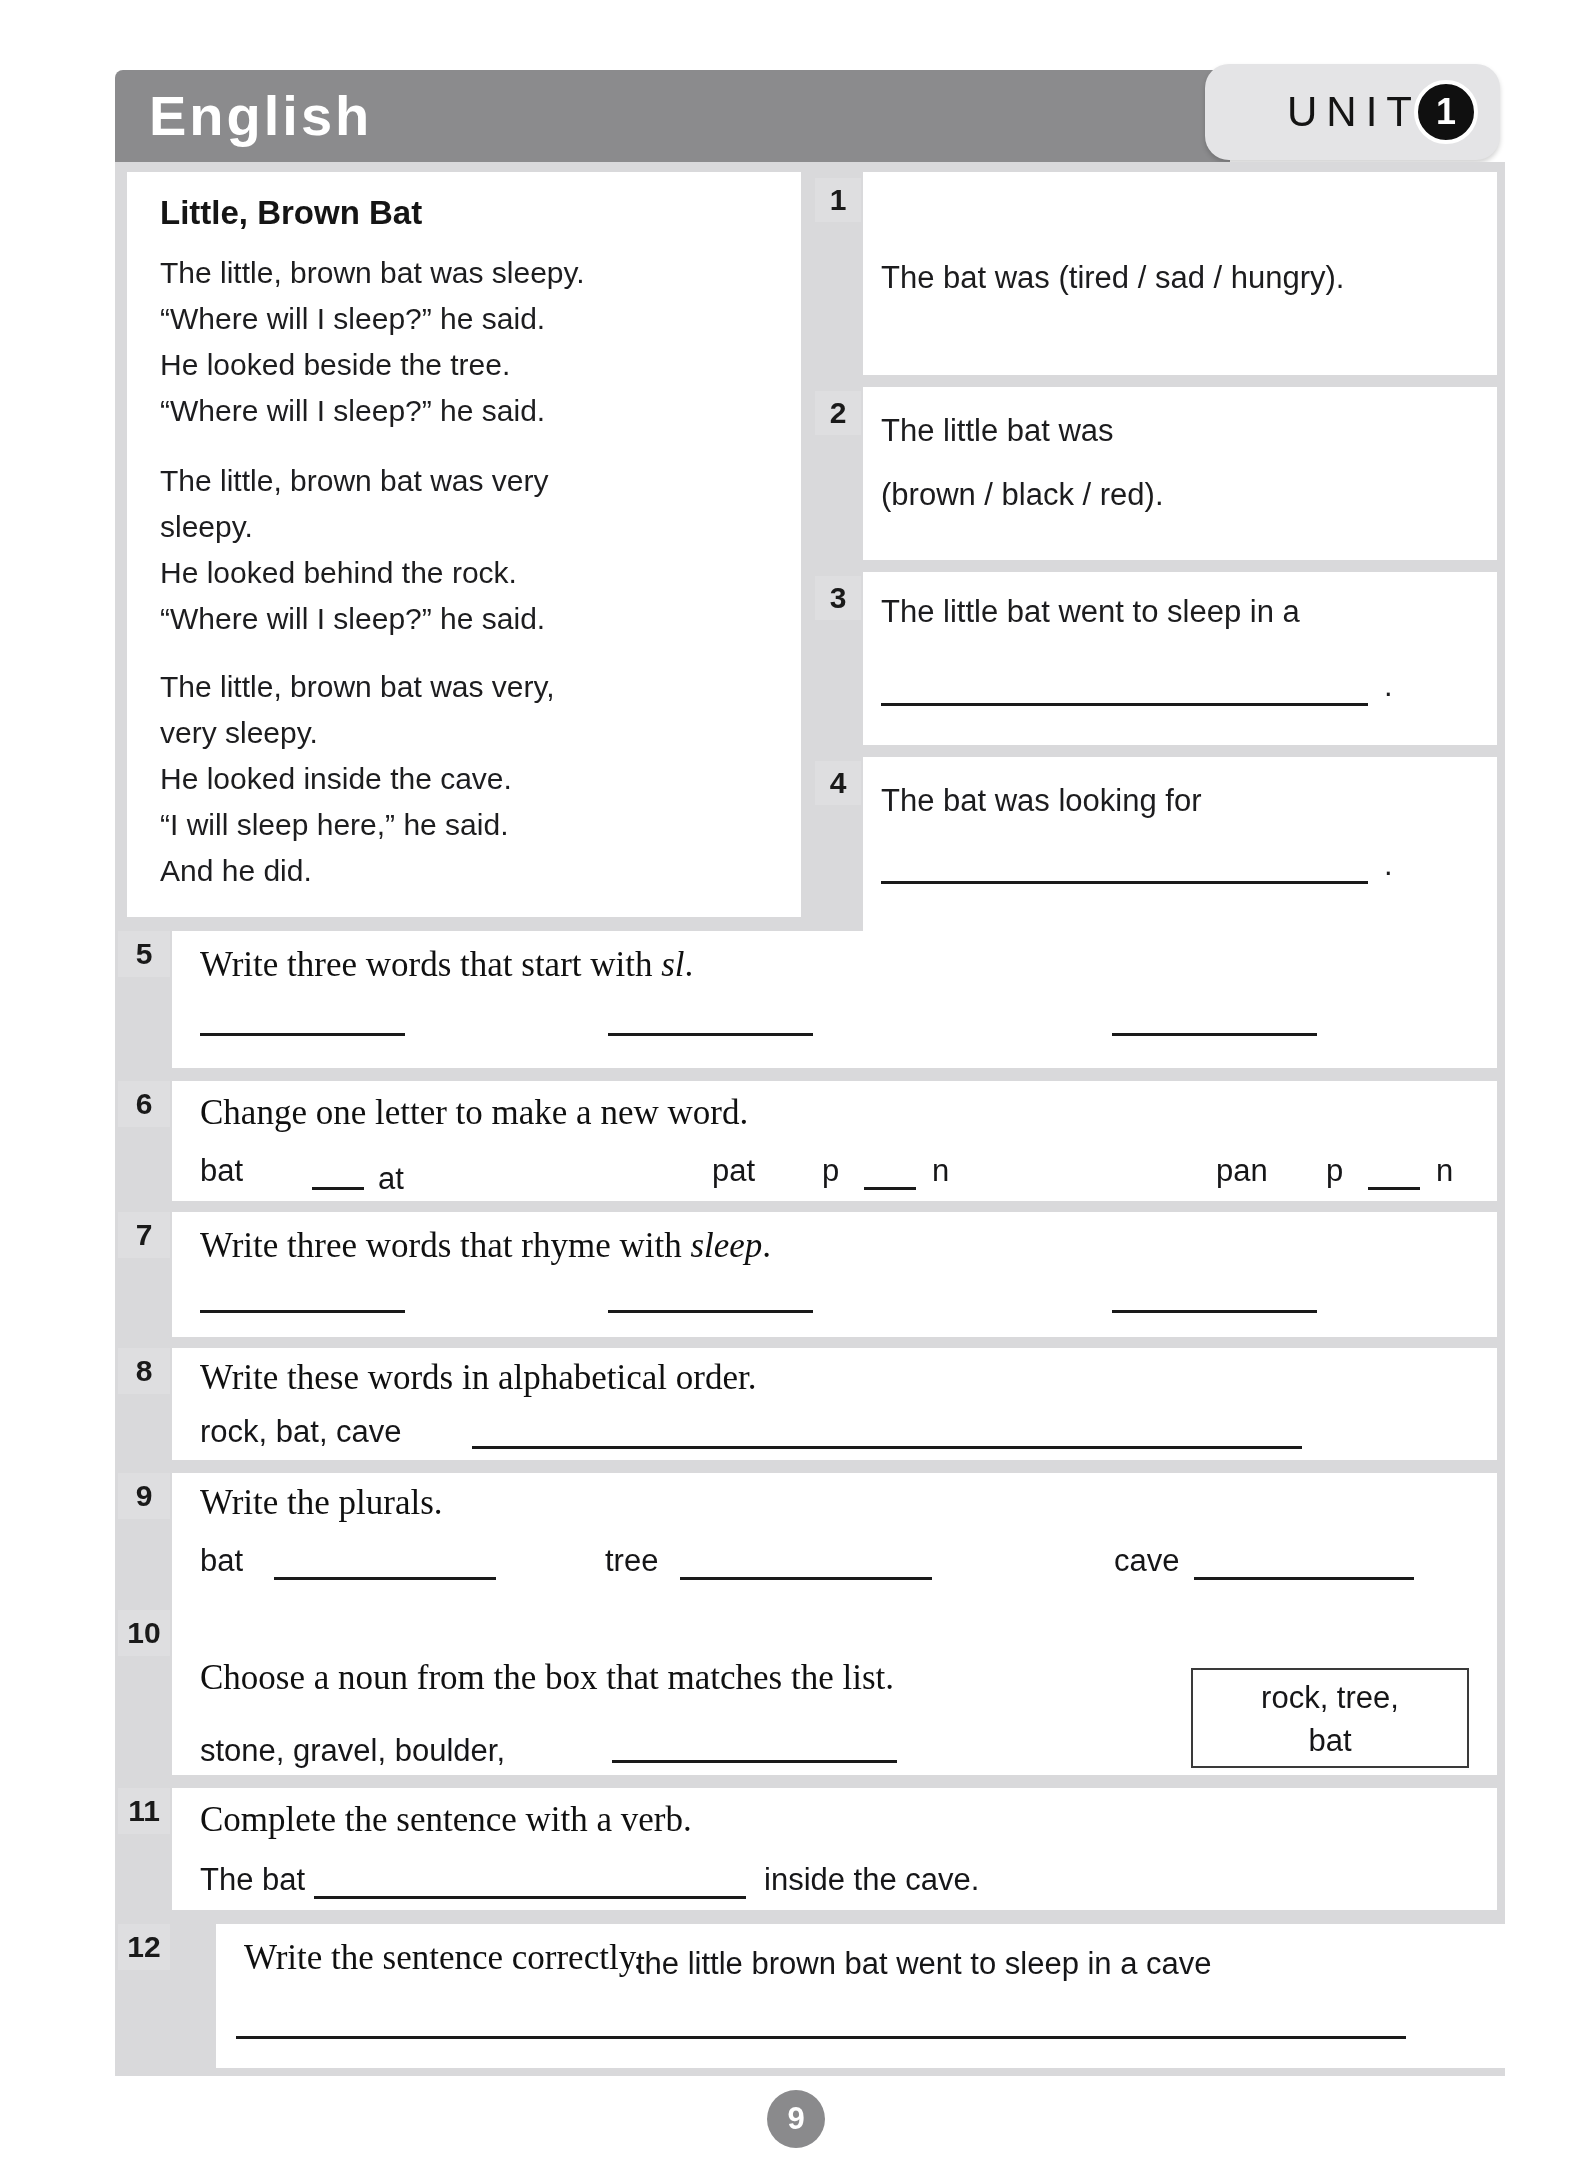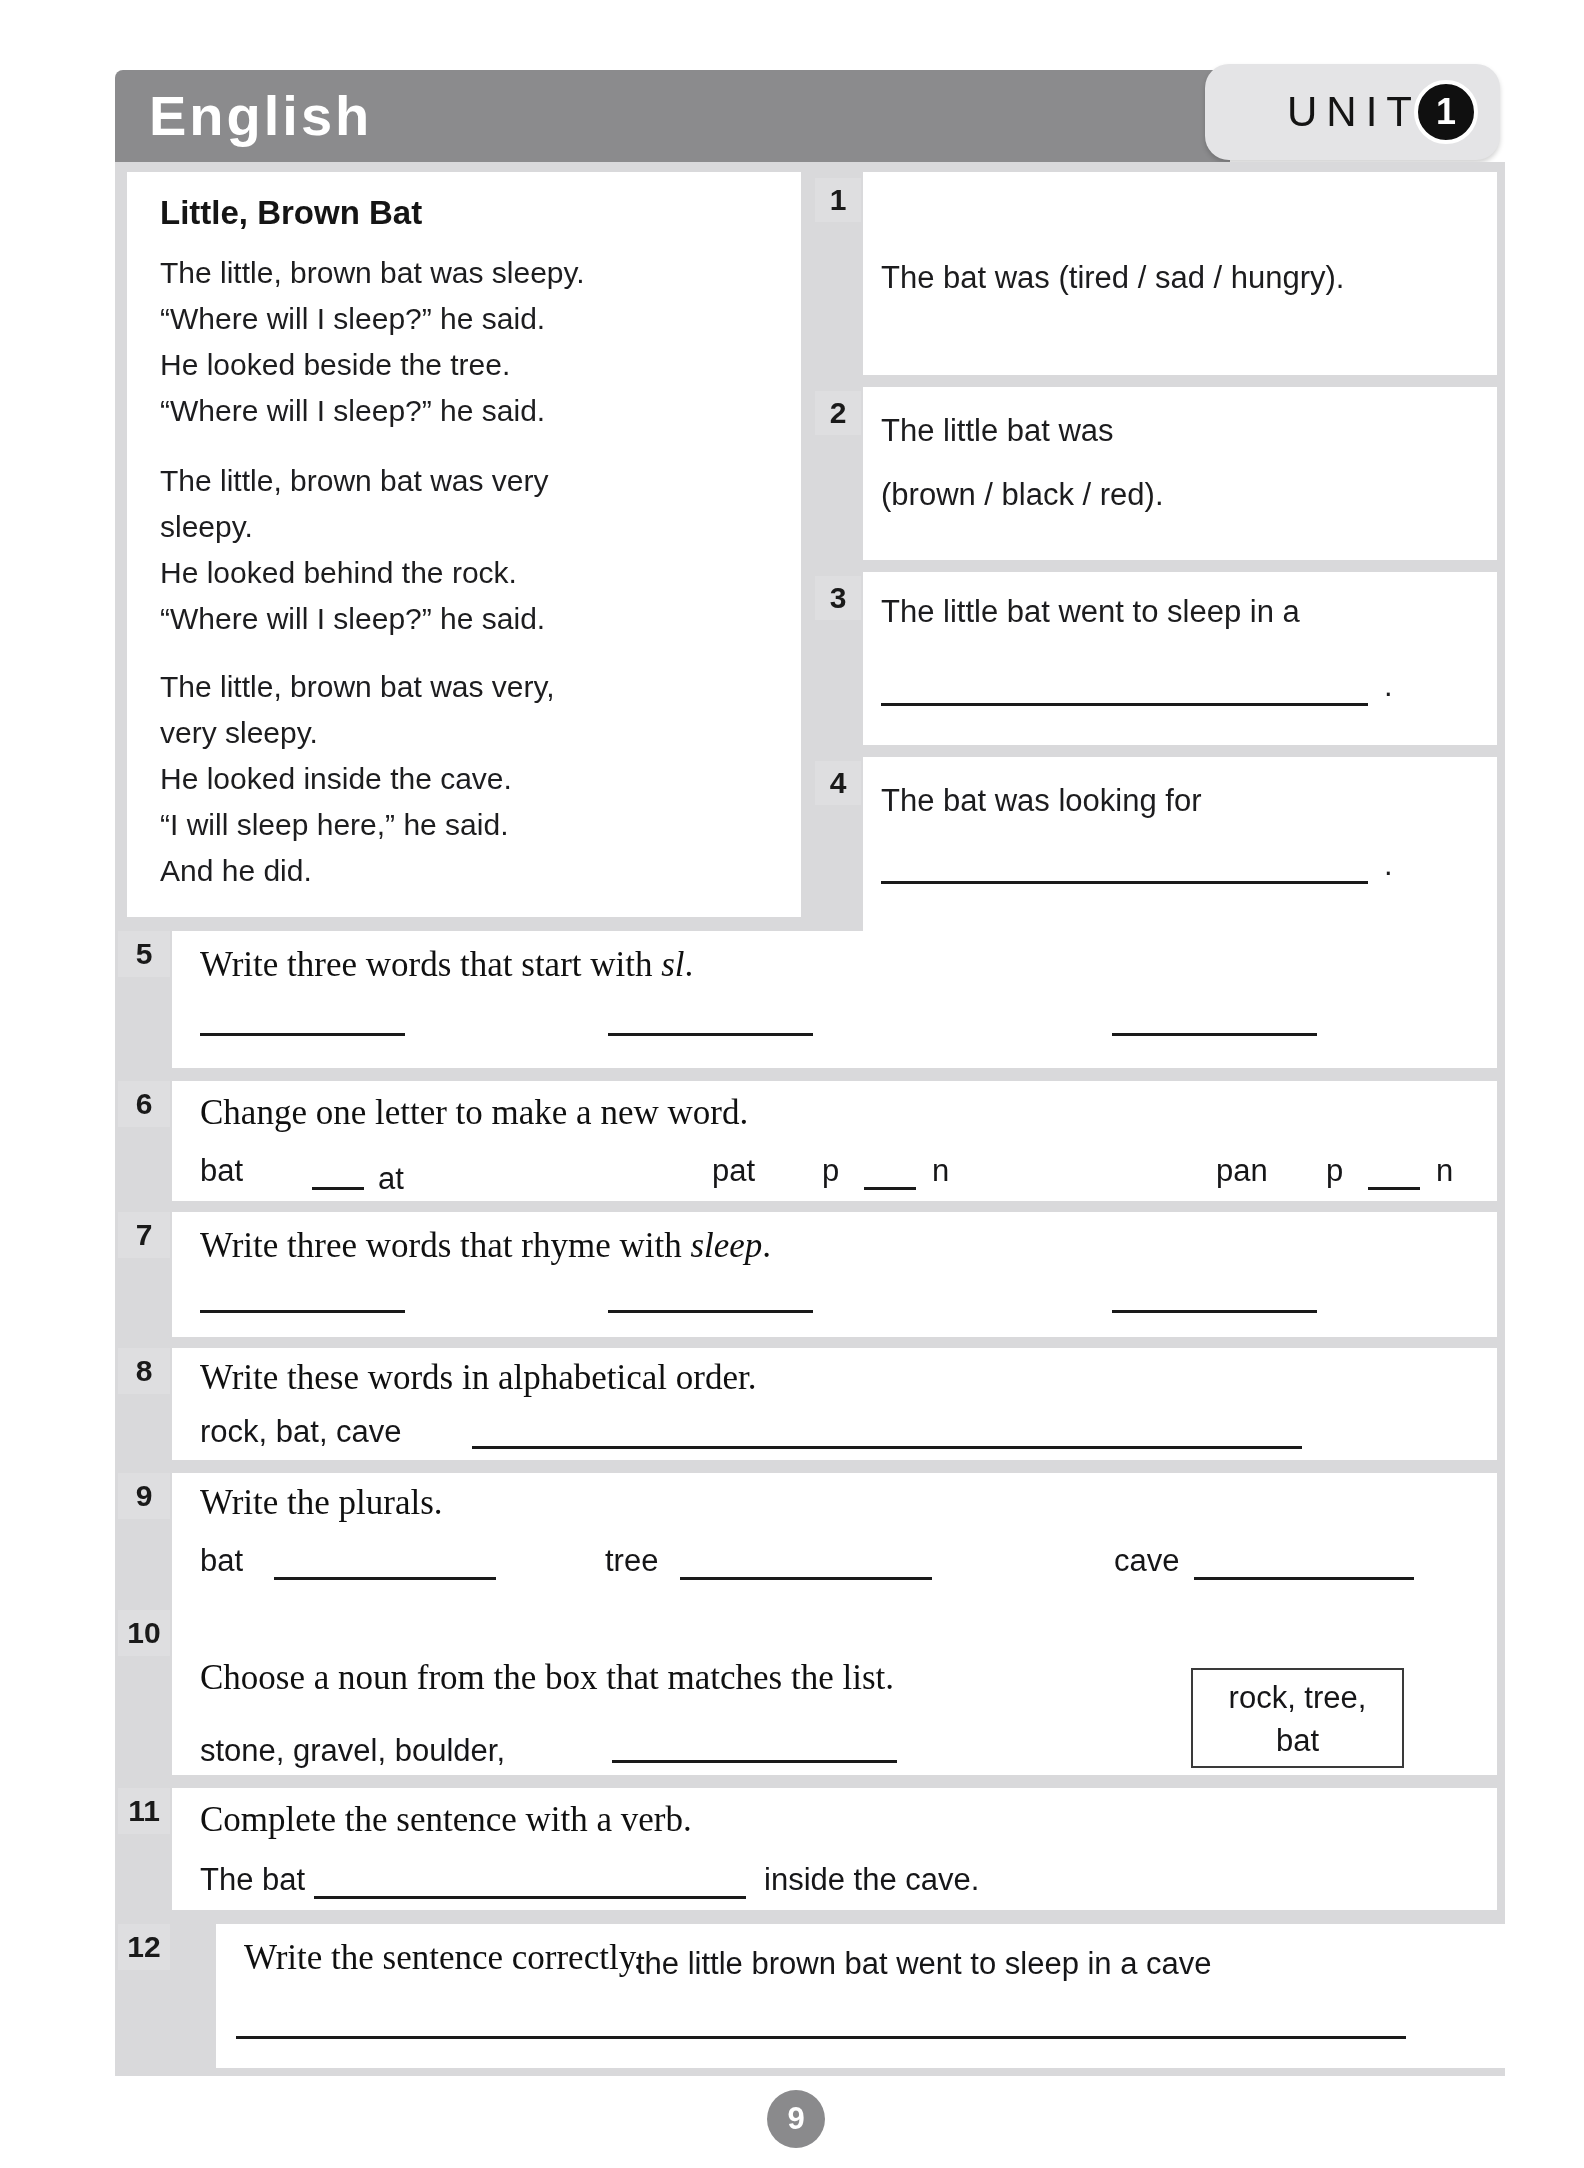--- a/index.html
+++ b/index.html
@@ -44,21 +44,21 @@
   .qline{position:absolute;font-size:31px;color:#1c1c1e;white-space:nowrap;}
   .ul{position:absolute;height:0;border-bottom:3px solid #1a1a1a;}
 
   
   .sbox{left:57px;width:1325px;}
   .stitle{position:absolute;left:28px;font-size:35px;color:#101010;
           font-family:"Liberation Serif",serif;white-space:nowrap;}
   .stitle .it{font-style:italic;}
   .stext{position:absolute;font-size:31px;color:#161618;white-space:nowrap;}
 
-  .wordbox{position:absolute;left:1019px;top:58px;width:213px;height:100px;
+  .wordbox{position:absolute;left:1019px;top:58px;width:278px;height:100px;
            border:2px solid #3a3a3a;background:#ffffff;box-sizing:border-box;text-align:center;}
   .wordbox div{font-size:31px;line-height:43px;color:#161618;}
   .wordbox{padding-top:6px;}
 
   
   .page-circle{position:absolute;left:767px;top:2090px;width:58px;height:58px;border-radius:50%;
                background:#8a8a8c;}
   .page-circle span{position:absolute;left:0;top:0;width:100%;text-align:center;
                     line-height:58px;font-size:31px;font-weight:bold;color:#ffffff;}
 </style>

